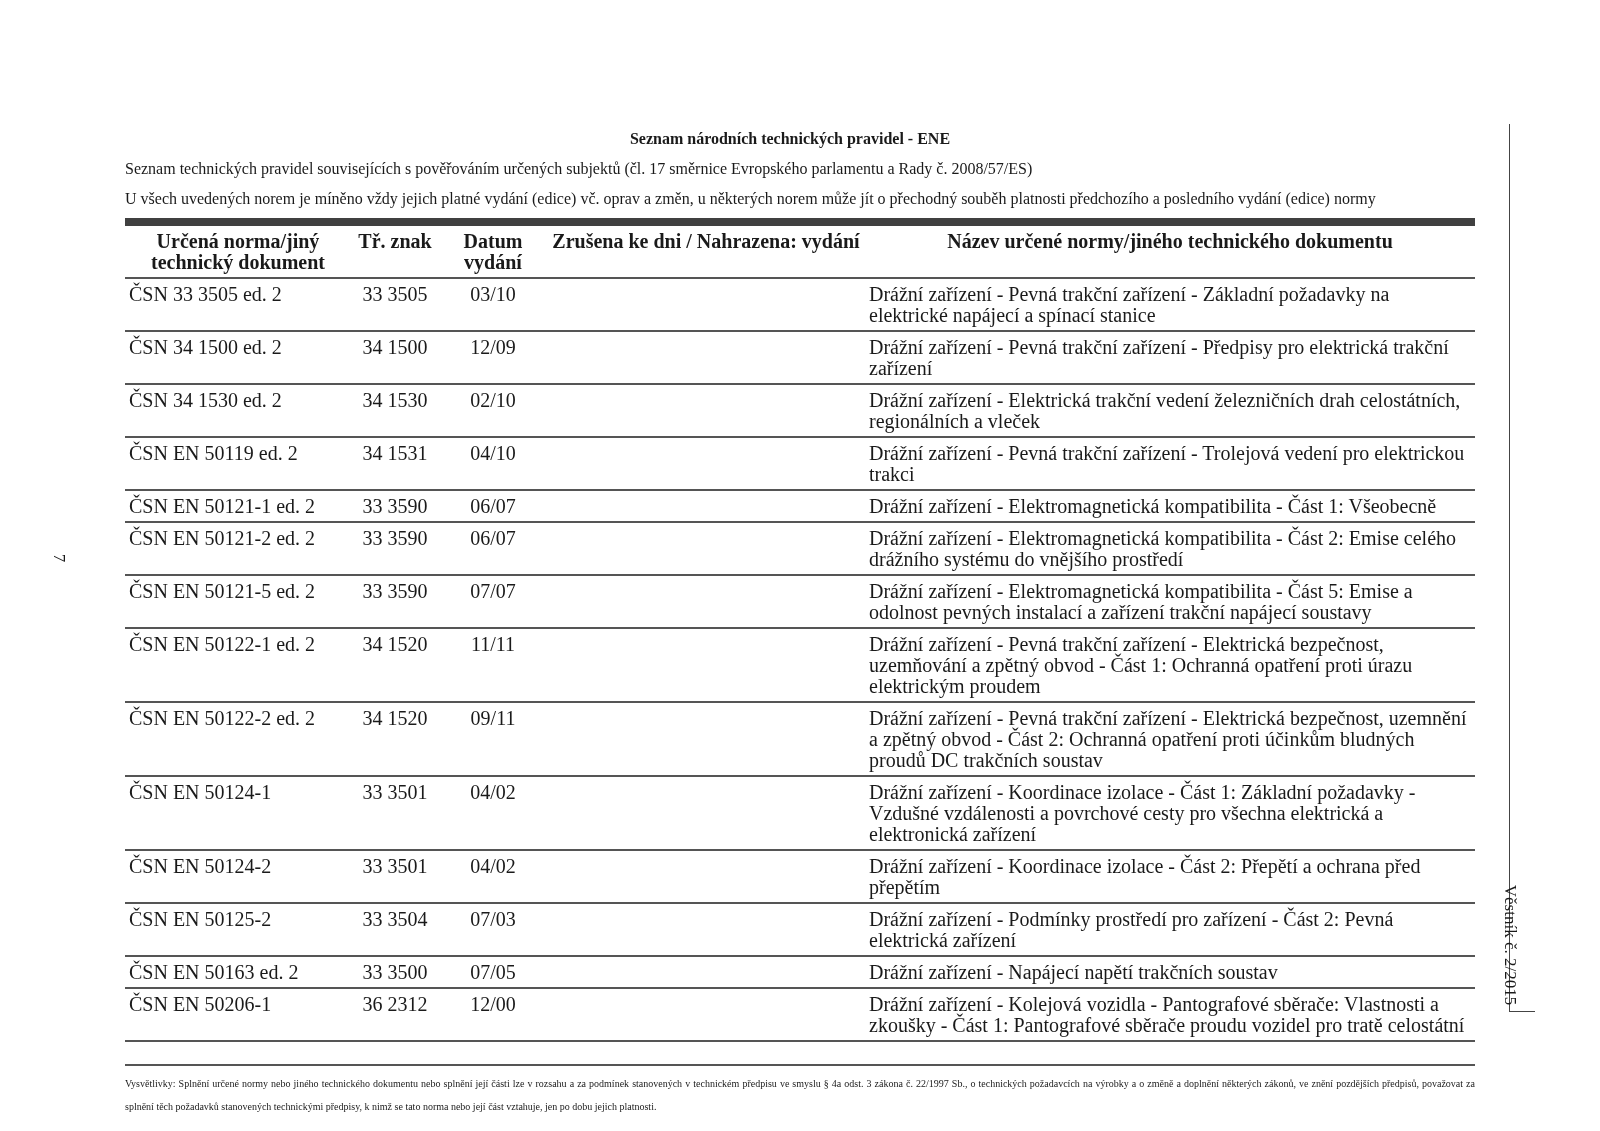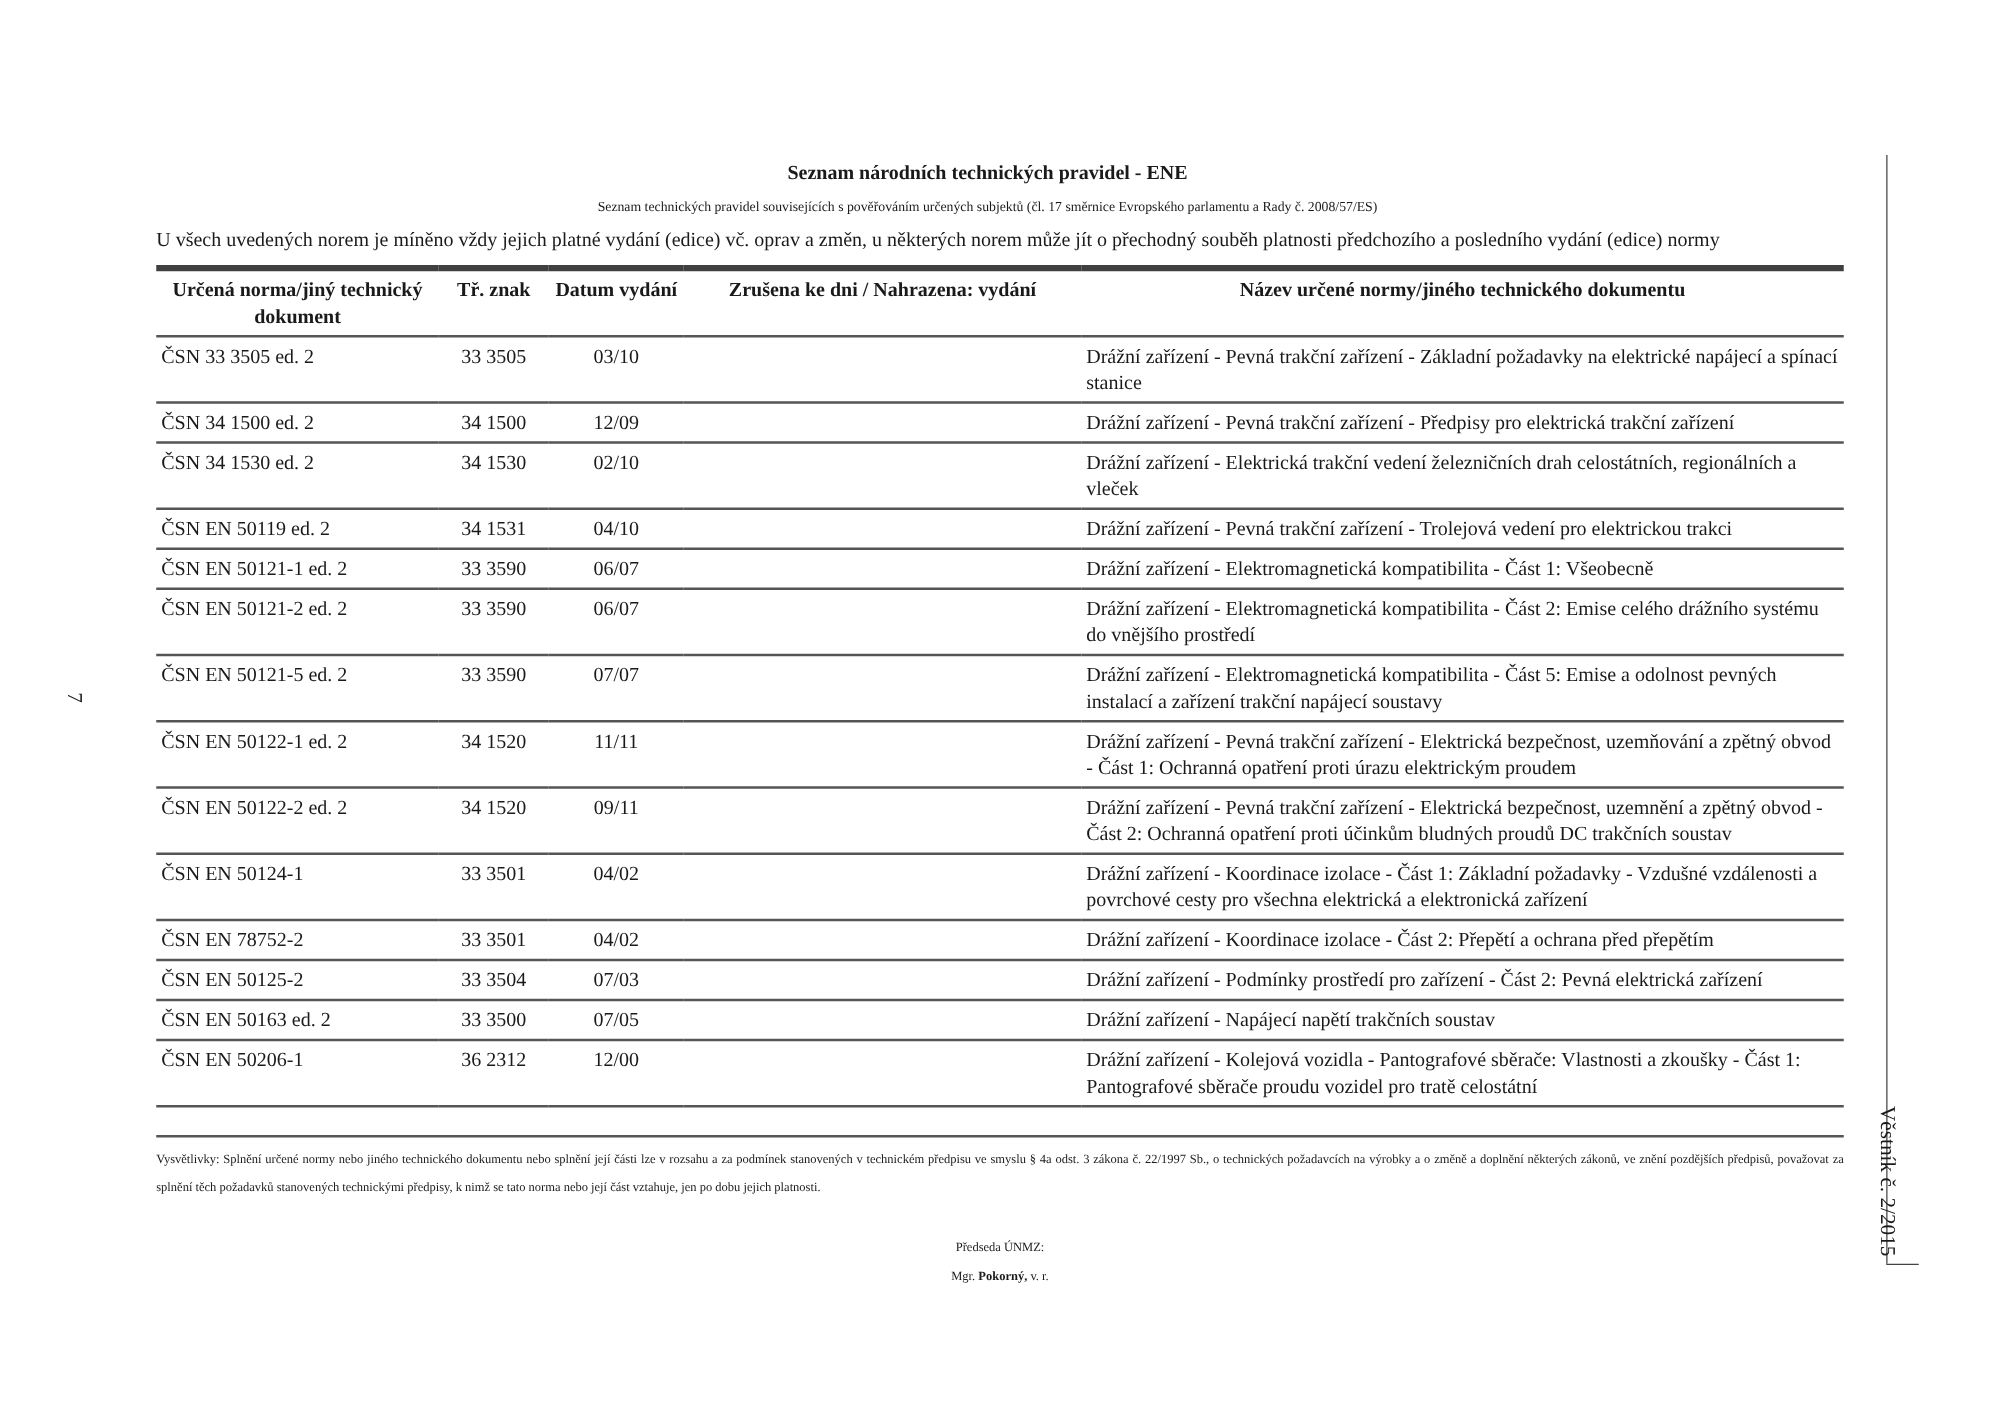--- a/index.html
+++ b/index.html
@@ -25,28 +25,28 @@
       background: #444;
     }
     .content {
       position: absolute; left: 125px; top: 126px; width: 1350px;
     }
     .title {
       text-align: center; font-weight: bold; font-size: 16px; margin-left: 0;
       width: 1330px; margin-top: 4px;
     }
     .subtitle {
-      text-align: center; font-size: 11px; width: 1330px; margin-top: 12px;
+      text-align: left; font-size: 16px; width: 1330px; margin-top: 12px;
     }
     .note {
       font-size: 16px; margin-top: 12px; white-space: nowrap;
     }
     table.norms {
       border-collapse: collapse; width: 1350px; margin-top: 10px;
-      font-size: 16px; border-top: 5px solid #404040;
+      font-size: 20px; border-top: 8px solid #404040;
     }
     table.norms th {
       font-weight: bold; text-align: center; vertical-align: top;
       padding: 5px 4px 4px 4px; line-height: 21px;
       border-bottom: 2px solid #555;
     }
     table.norms td {
       vertical-align: top; padding: 5px 4px 4px 4px; line-height: 21px;
       border-bottom: 2px solid #555;
     }
@@ -156,21 +156,21 @@
           <td class="c-name">Drážní zařízení - Pevná trakční zařízení - Elektrická bezpečnost, uzemnění a zpětný obvod - Část 2: Ochranná opatření proti účinkům bludných proudů DC trakčních soustav</td>
         </tr>
         <tr>
           <td class="c-code">ČSN EN 50124-1</td>
           <td class="c-class">33 3501</td>
           <td class="c-date">04/02</td>
           <td class="c-repl"></td>
           <td class="c-name">Drážní zařízení - Koordinace izolace - Část 1: Základní požadavky - Vzdušné vzdálenosti a povrchové cesty pro všechna elektrická a elektronická zařízení</td>
         </tr>
         <tr>
-          <td class="c-code">ČSN EN 78752-2</td>
+          <td class="c-code">ČSN EN 50124-2</td>
           <td class="c-class">33 3501</td>
           <td class="c-date">04/02</td>
           <td class="c-repl"></td>
           <td class="c-name">Drážní zařízení - Koordinace izolace - Část 2: Přepětí a ochrana před přepětím</td>
         </tr>
         <tr>
           <td class="c-code">ČSN EN 50125-2</td>
           <td class="c-class">33 3504</td>
           <td class="c-date">07/03</td>
           <td class="c-repl"></td>

